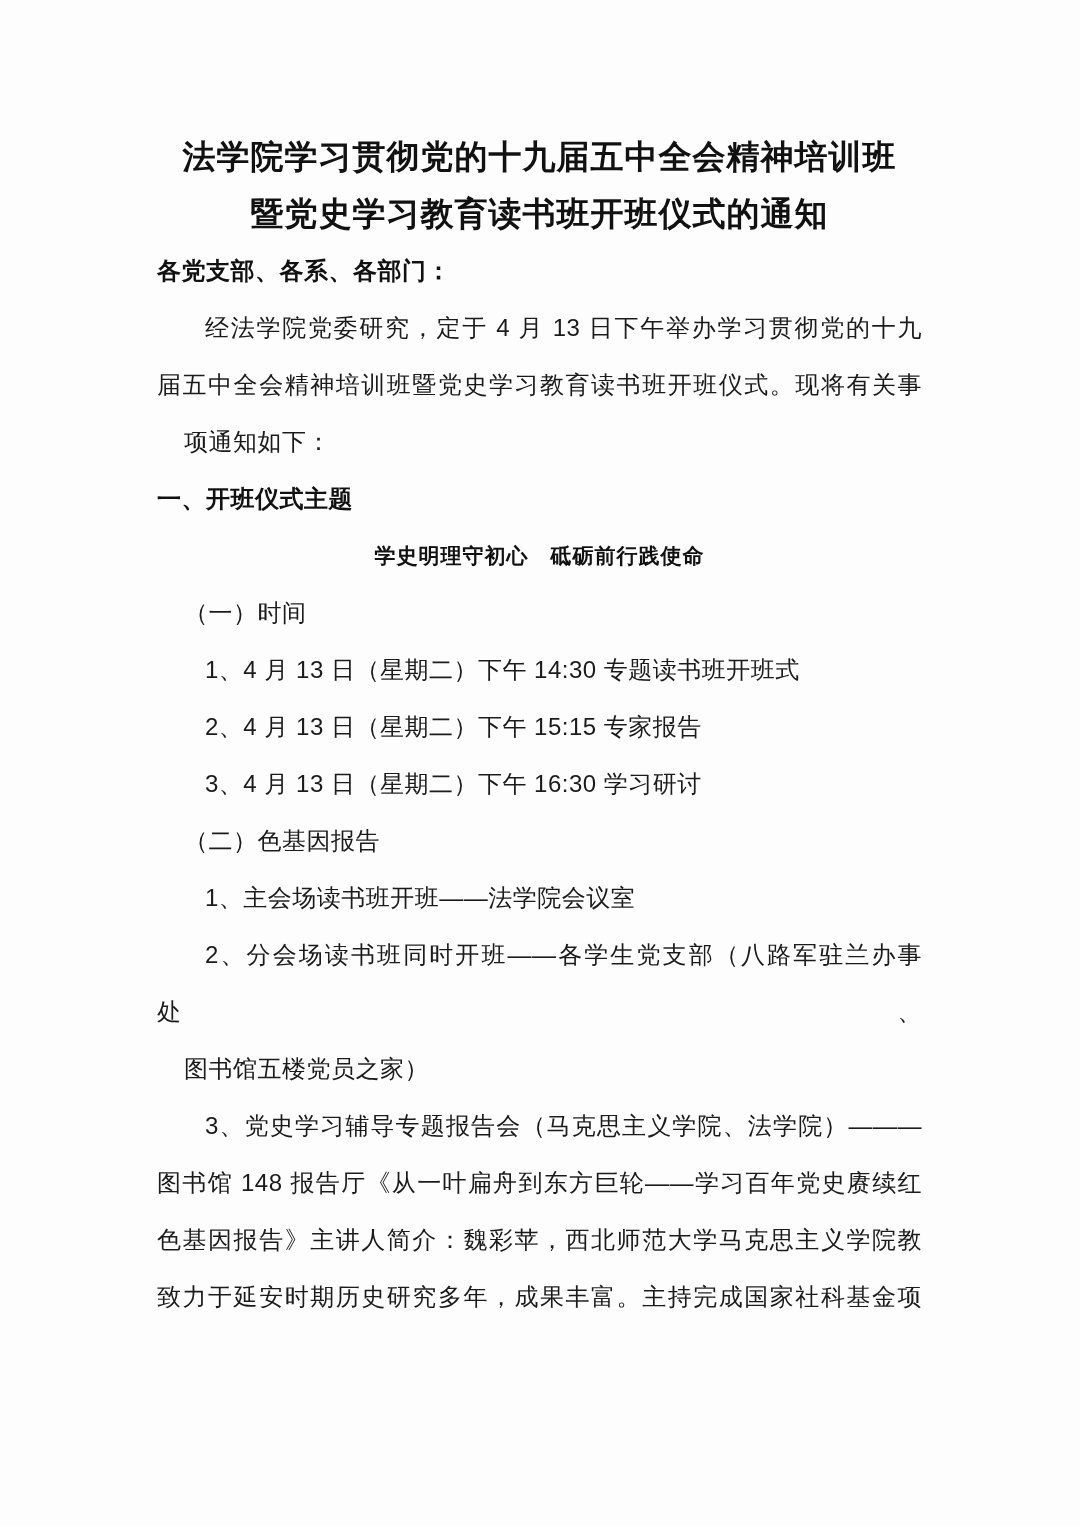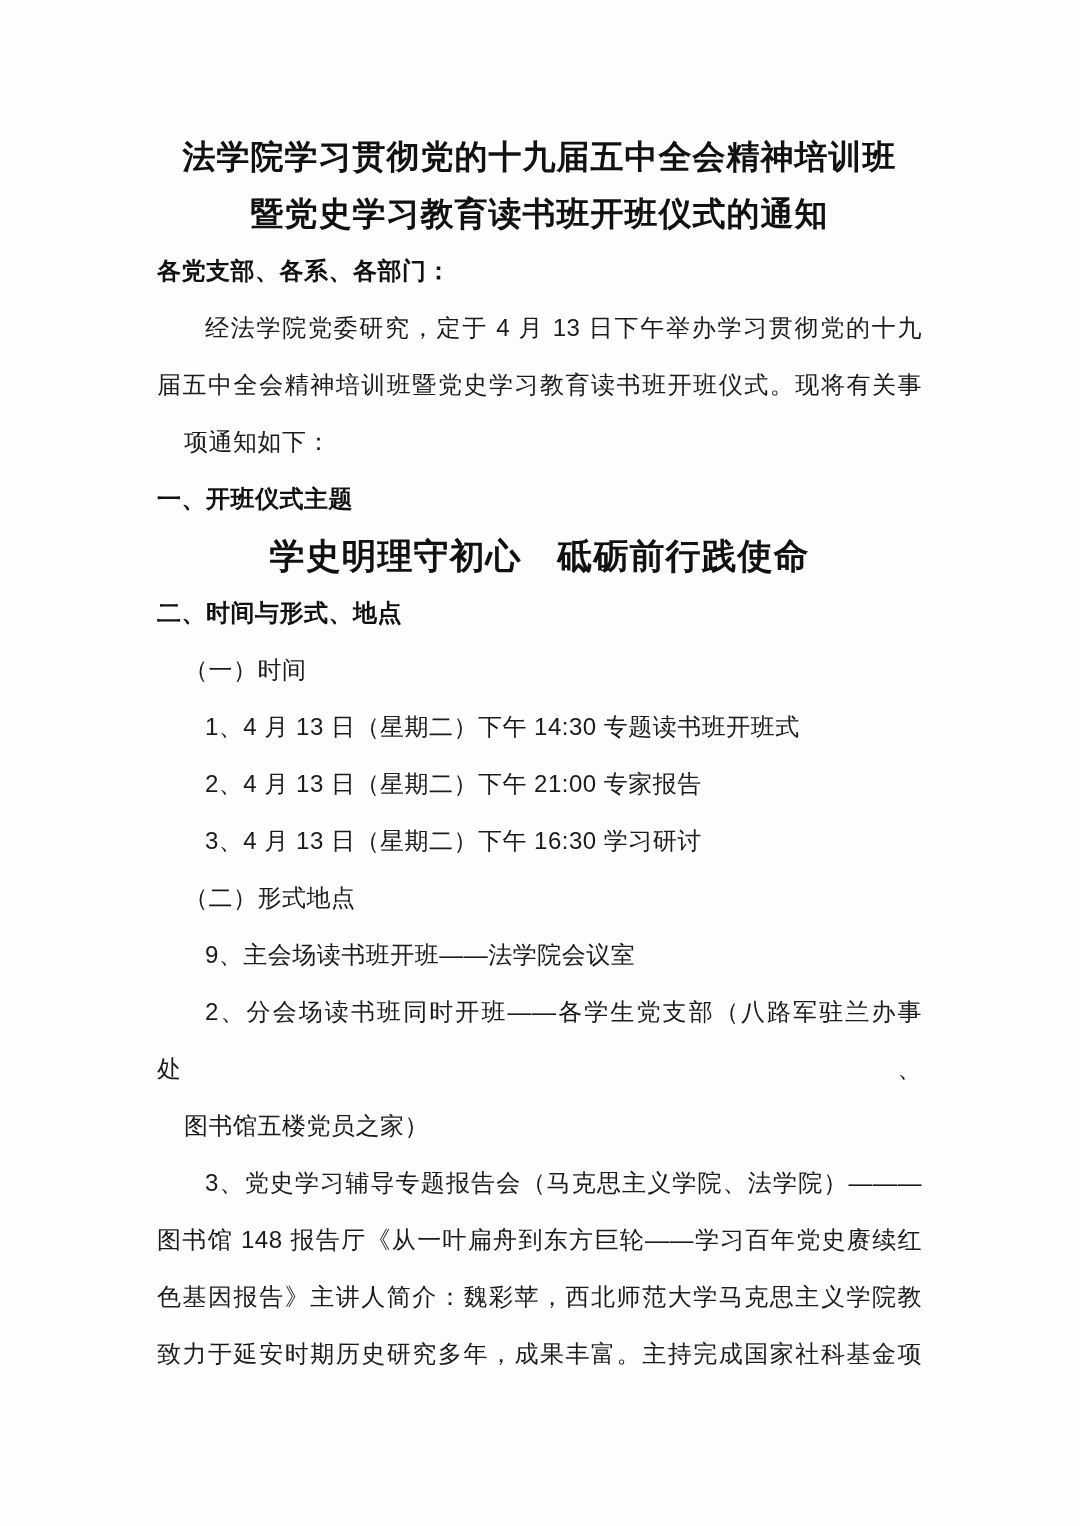--- a/index.html
+++ b/index.html
@@ -29,21 +29,21 @@
   }
   .line.title {
     font-weight: bold;
     font-size: 33px;
     text-align: center;
     color: #111111;
     letter-spacing: 1px;
   }
   .line.theme {
     font-weight: bold;
-    font-size: 35px;
+    font-size: 21px;
     text-align: center;
     color: #111111;
     letter-spacing: 1px;
   }
   .line.bold-left {
     font-weight: bold;
     font-size: 24px;
     color: #111111;
   }
   .line.body {
@@ -68,26 +68,25 @@
 
 <div class="page">
     <p class="line title">法学院学习贯彻党的十九届五中全会精神培训班</p>
     <p class="line title">暨党史学习教育读书班开班仪式的通知</p>
     <p class="line bold-left">各党支部、各系、各部门：</p>
     <p class="line indent-justify">经法学院党委研究，定于 4 月 13 日下午举办学习贯彻党的十九</p>
     <p class="line justify">届五中全会精神培训班暨党史学习教育读书班开班仪式。现将有关事</p>
     <p class="line body">项通知如下：</p>
     <p class="line bold-left">一、开班仪式主题</p>
     <p class="line theme">学史明理守初心　砥砺前行践使命</p>
-    <p class="line bold-left">二、时间与形式、地点</p>
     <p class="line body">（一）时间</p>
     <p class="line indent">1、4 月 13 日（星期二）下午 14:30 专题读书班开班式</p>
-    <p class="line indent">2、4 月 13 日（星期二）下午 21:00 专家报告</p>
+    <p class="line indent">2、4 月 13 日（星期二）下午 15:15 专家报告</p>
     <p class="line indent">3、4 月 13 日（星期二）下午 16:30 学习研讨</p>
-    <p class="line body">（二）形式地点</p>
-    <p class="line indent">9、主会场读书班开班——法学院会议室</p>
+    <p class="line body">（二）色基因报告</p>
+    <p class="line indent">1、主会场读书班开班——法学院会议室</p>
     <p class="line indent-justify">2、分会场读书班同时开班——各学生党支部（八路军驻兰办事处、</p>
     <p class="line body">图书馆五楼党员之家）</p>
     <p class="line indent-justify">3、党史学习辅导专题报告会（马克思主义学院、法学院）———</p>
     <p class="line justify">图书馆 148 报告厅《从一叶扁舟到东方巨轮——学习百年党史赓续红</p>
     <p class="line justify">色基因报告》主讲人简介：魏彩苹，西北师范大学马克思主义学院教</p>
     <p class="line justify">致力于延安时期历史研究多年，成果丰富。主持完成国家社科基金项</p>
   </div>
 
 </body></html>

